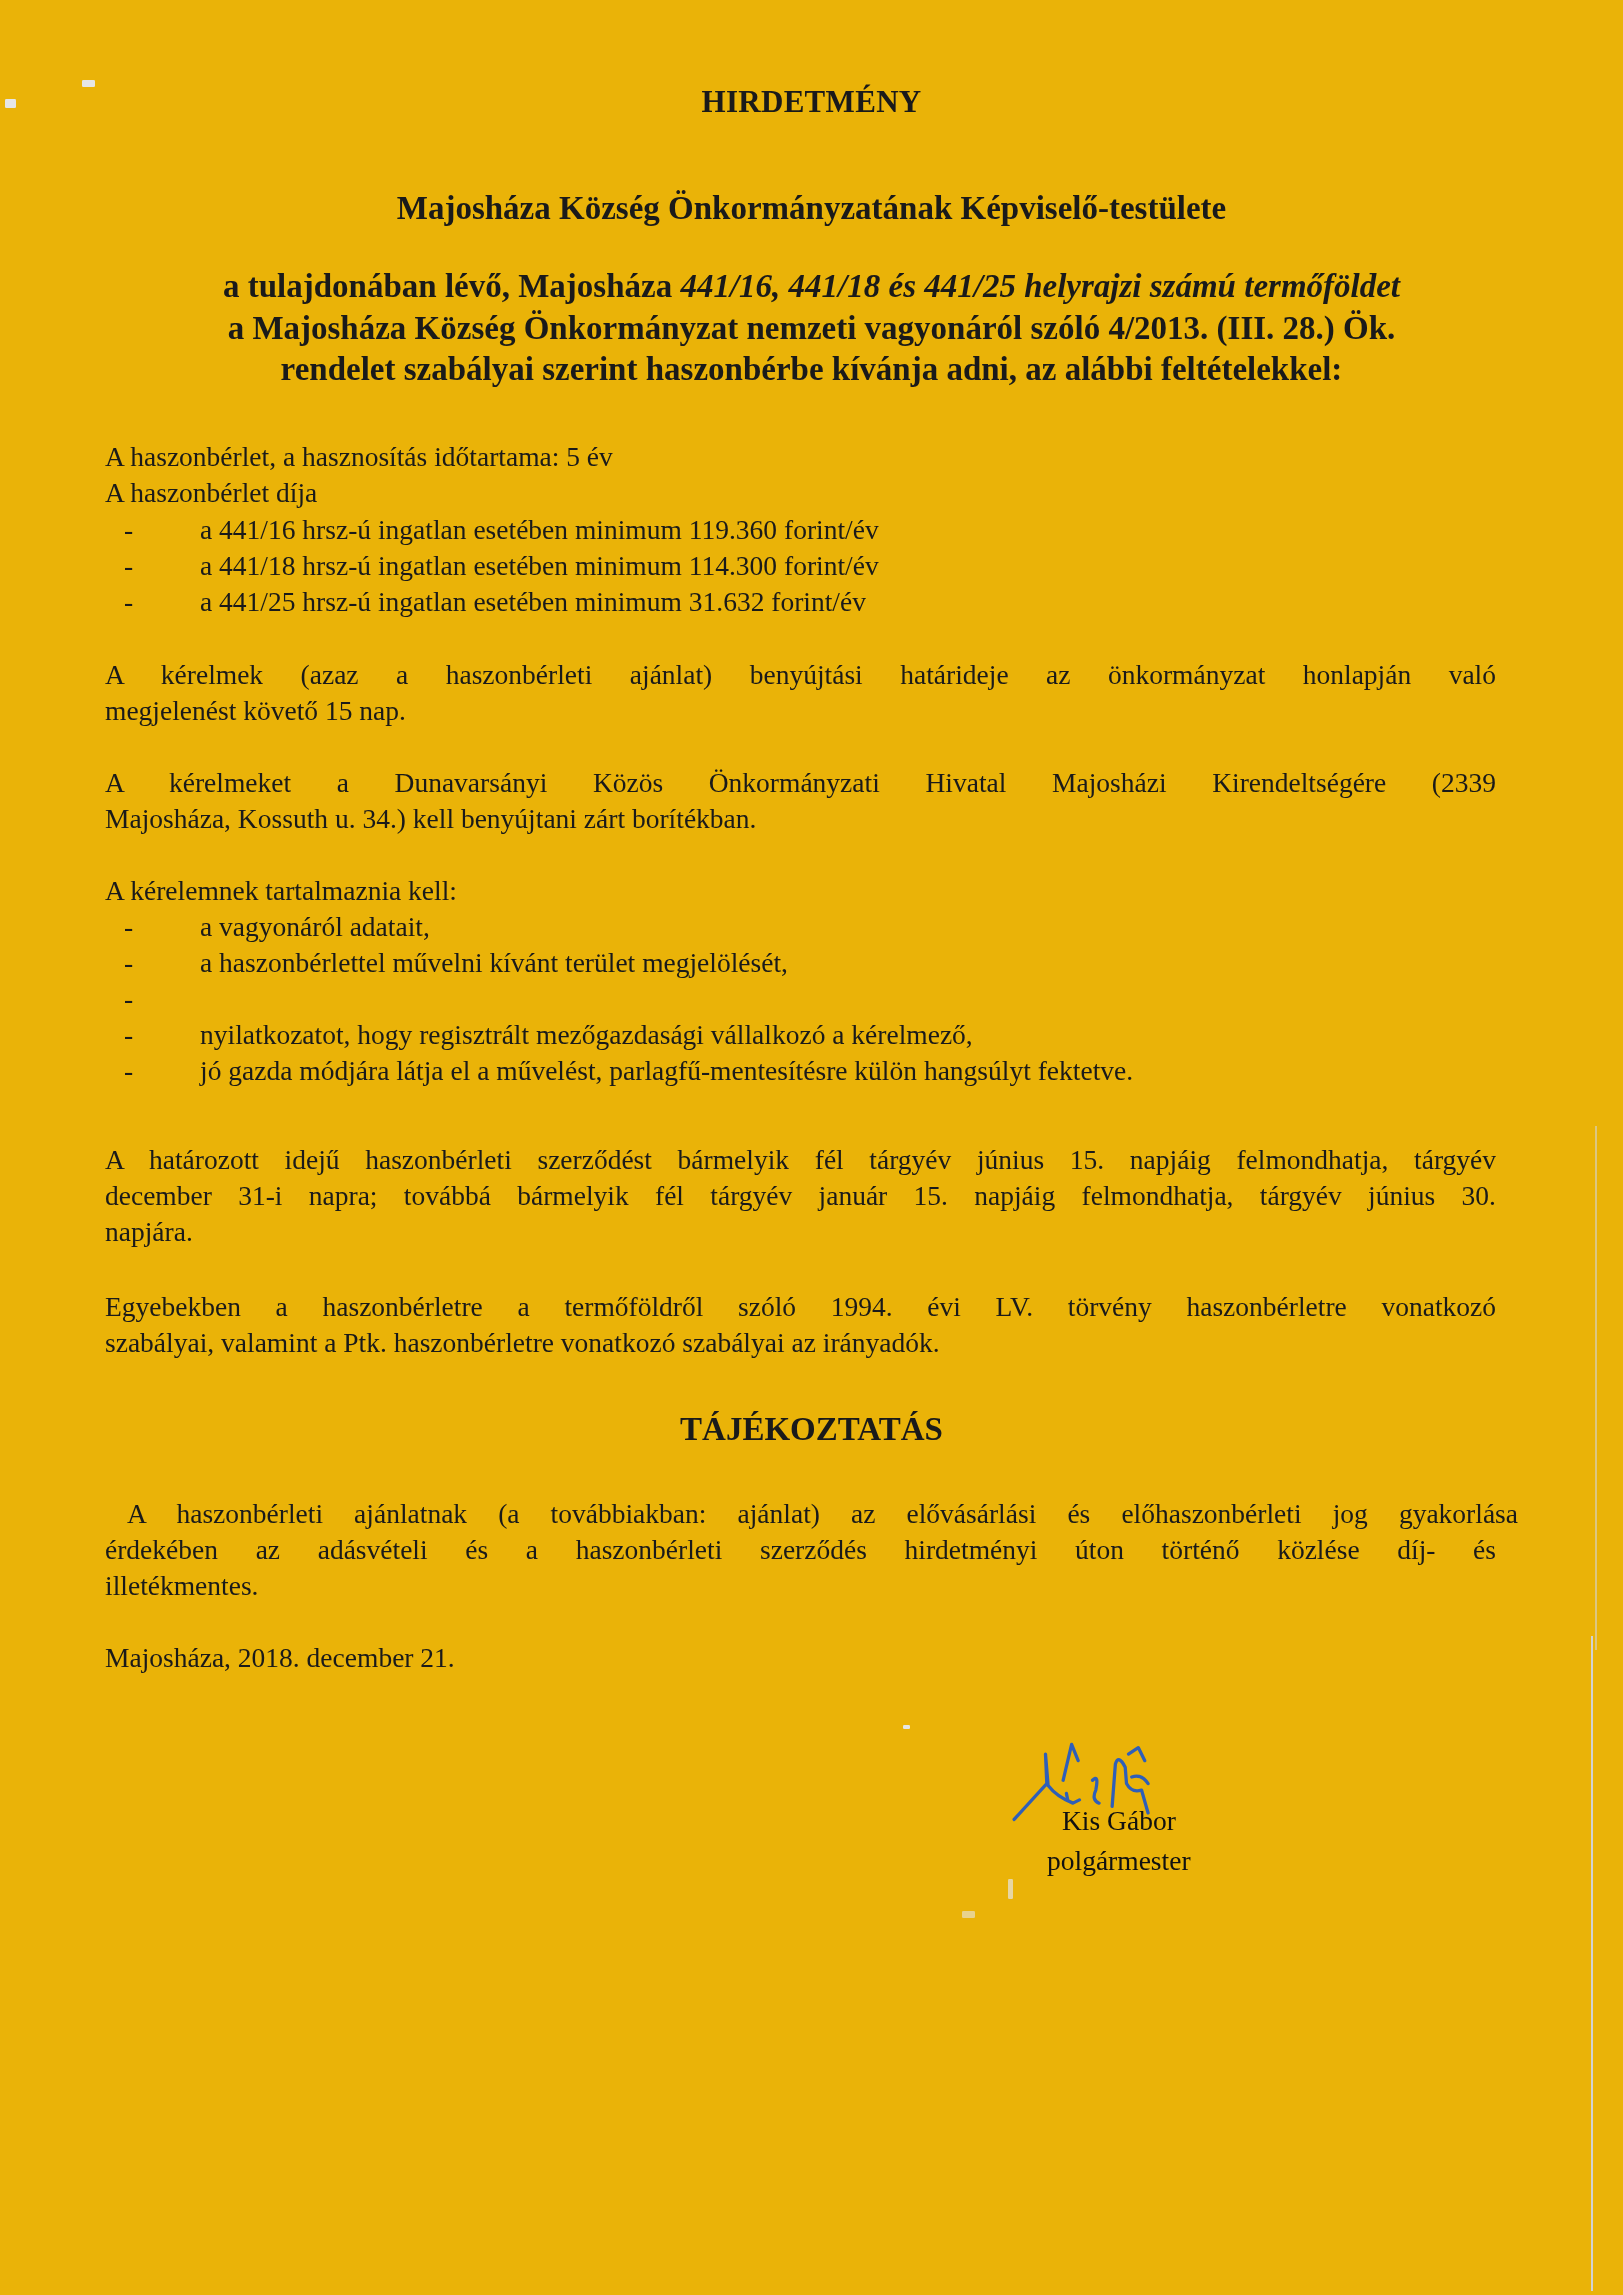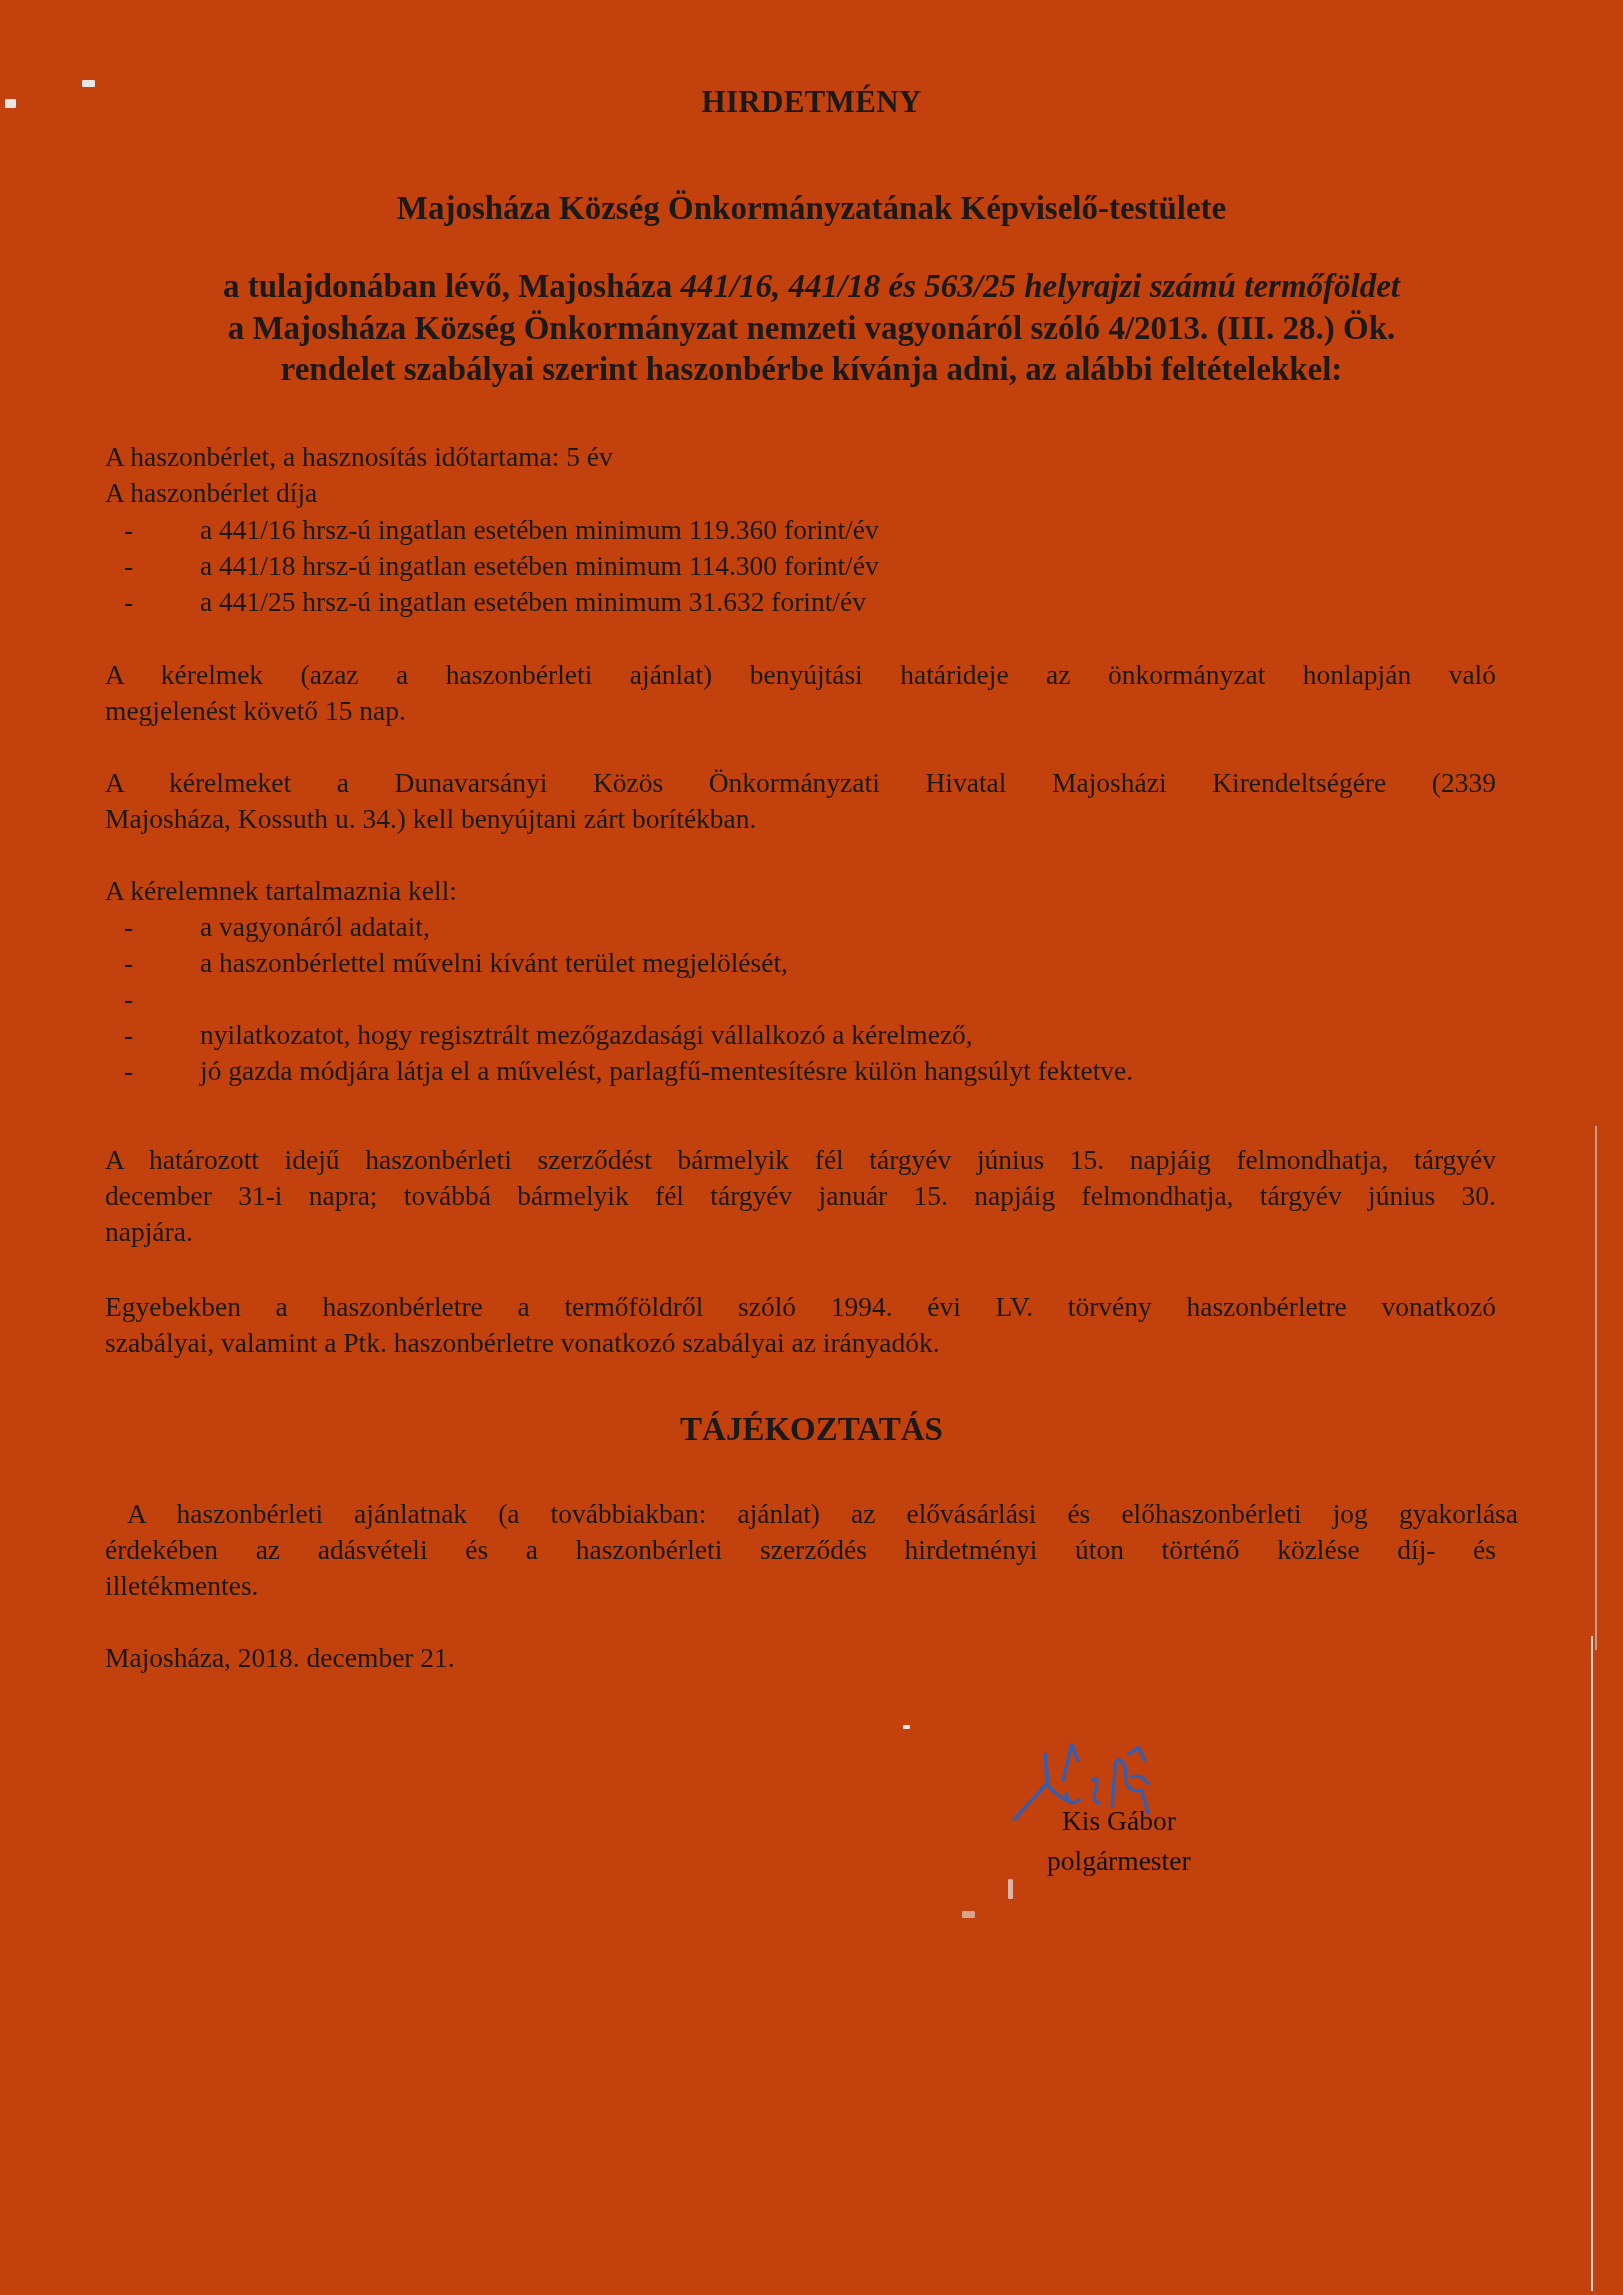--- a/index.html
+++ b/index.html
@@ -1,18 +1,18 @@
 <!DOCTYPE html>
 <html style="font-size:10.5px"><head>
 <meta charset="utf-8">
 <style>
   html, body { margin: 0; padding: 0; background: #ffffff; }
   body { width: 1623px; height: 2295px; position: relative; overflow: hidden;
          font-family: "Liberation Serif", "DejaVu Serif", serif; color: #1a1a1a; }
-  .page { position: absolute; left: 0; top: 0; width: 1623px; height: 2295px; background: #c2410c; }
+  .page { position: absolute; left: 0; top: 0; width: 1623px; height: 2295px; background: #eab308; }
   .abs { position: absolute; }
   .center { left: 0; width: 1623px; text-align: center; }
   .h-main { font-weight: bold; font-size: 31px; letter-spacing: 0.3px; }
   .h-bold { font-weight: bold; font-size: 33px; white-space: nowrap; }
   .para { position: absolute; left: 105px; width: 1391px; font-size: 27.5px; line-height: 36px; text-align: justify; }
   .line { position: absolute; left: 105px; font-size: 27.5px; line-height: 36px; white-space: nowrap; }
   .dash { position: absolute; left: 124px; font-size: 27.5px; line-height: 36px; }
   .item { position: absolute; left: 200px; font-size: 27.5px; line-height: 36px; white-space: nowrap; }
   .justify-last { text-align-last: justify; }
   .ital { font-style: italic; }
@@ -29,21 +29,21 @@
 
   <div class="speck" style="left:82px;top:80px;width:13px;height:6.5px;"></div>
   <div class="speck" style="left:5.2px;top:99px;width:10.5px;height:9.2px;"></div>
   <div class="scan-line" style="left:1595px;top:1126px;height:524px;opacity:0.6;"></div>
   <div class="scan-line" style="left:1591px;top:1636px;height:655px;"></div>
 
   <div class="abs center h-main" style="top:84px;">HIRDETMÉNY</div>
   <div class="abs center h-bold" style="top:190px;">Majosháza Község Önkormányzatának Képviselő-testülete</div>
 
   <div class="abs center h-bold" style="top:268px;">
-    <span>a tulajdonában lévő, Majosháza </span><span class="ital">441/16, 441/18 és 563/25 helyrajzi számú termőföldet</span>
+    <span>a tulajdonában lévő, Majosháza </span><span class="ital">441/16, 441/18 és 441/25 helyrajzi számú termőföldet</span>
   </div>
   <div class="abs center h-bold" style="top:310px;">a Majosháza Község Önkormányzat nemzeti vagyonáról szóló 4/2013. (III. 28.) Ök.</div>
   <div class="abs center h-bold" style="top:351px;">rendelet szabályai szerint haszonbérbe kívánja adni, az alábbi feltételekkel:</div>
 
   <div class="line" style="top:439px;">A haszonbérlet, a hasznosítás időtartama: 5 év</div>
   <div class="line" style="top:475px;">A haszonbérlet díja</div>
 
   <div class="dash" style="top:512px;">-</div>
   <div class="item" style="top:512px;">a 441/16 hrsz-ú ingatlan esetében minimum 119.360 forint/év</div>
   <div class="dash" style="top:548px;">-</div>

